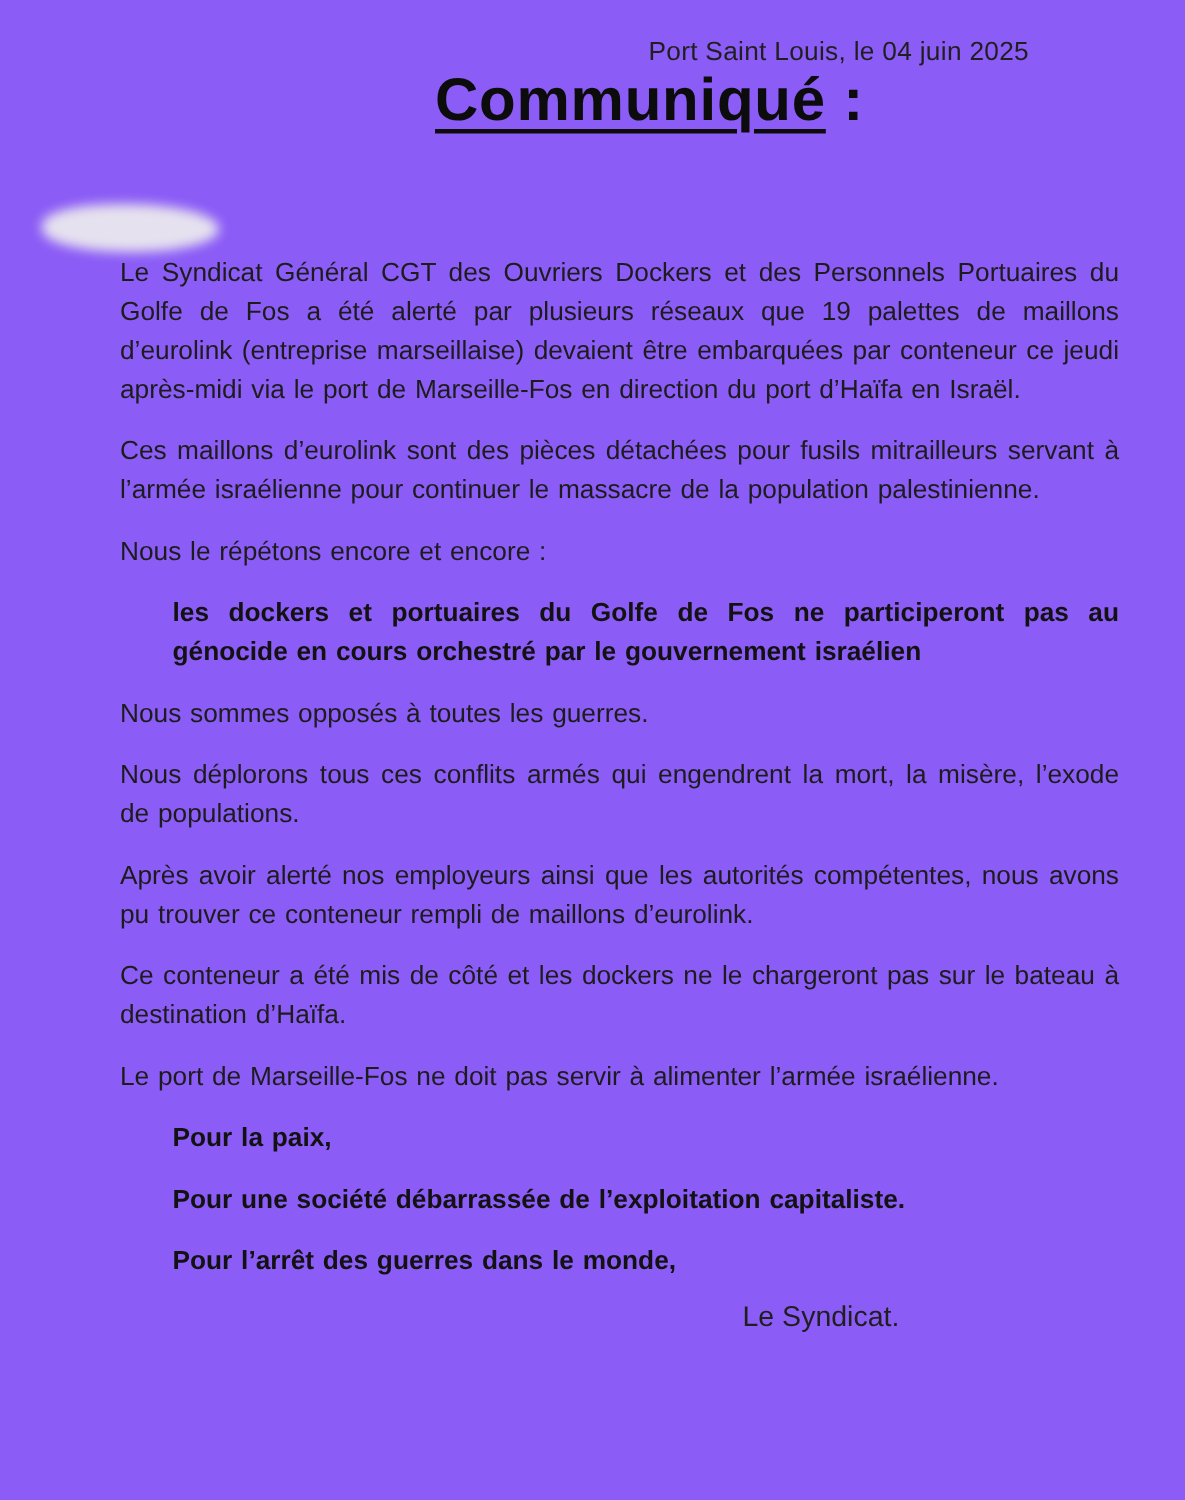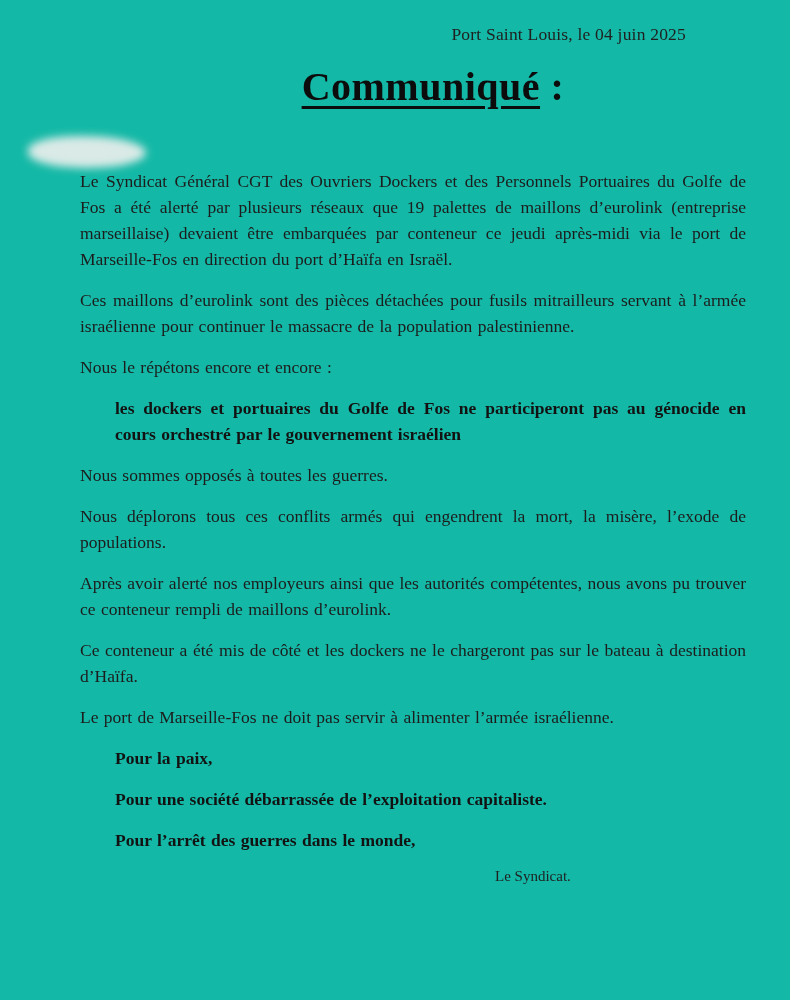--- a/index.html
+++ b/index.html
@@ -4,36 +4,35 @@
 <style>
   html, body {
     margin: 0;
     padding: 0;
     background: #ffffff;
   }
   .page {
     position: relative;
     width: 790px;
     height: 1000px;
-    background: #14b8a6;
-    font-family: Liberation Serif, serif;
+    background: #8b5cf6;
+    font-family: Liberation Sans, sans-serif;
     color: #1c1c1c;
     overflow: hidden;
     box-sizing: border-box;
     padding-left: 28px;
   }
   .date-line {
     padding: 24px 104px 0 0;
     text-align: right;
     font-size: 17.5px;
     color: #1f1f1f;
     letter-spacing: 0.2px;
   }
   .title-wrap {
-    margin-top: 18px;
     text-align: center;
     padding-left: 48px; 
   }
   .doc-title {
     display: inline;
     font-size: 40px;
     font-weight: bold;
     color: #0c0c0c;
     letter-spacing: 0.5px;
   }
@@ -69,21 +68,21 @@
     word-spacing: 1px;
   }
   .body-text p.bold {
     font-weight: bold;
     color: #121212;
     margin-left: 35px;
   }
   .signature {
     margin-top: 14px;
     padding-left: 415px;
-    font-size: 15px;
+    font-size: 19px;
     color: #1f1f1f;
   }
 </style>
 </head>
 <body>
 
 <div class="page">
 
   <div class="date-line">Port Saint Louis, le 04 juin 2025</div>
 

